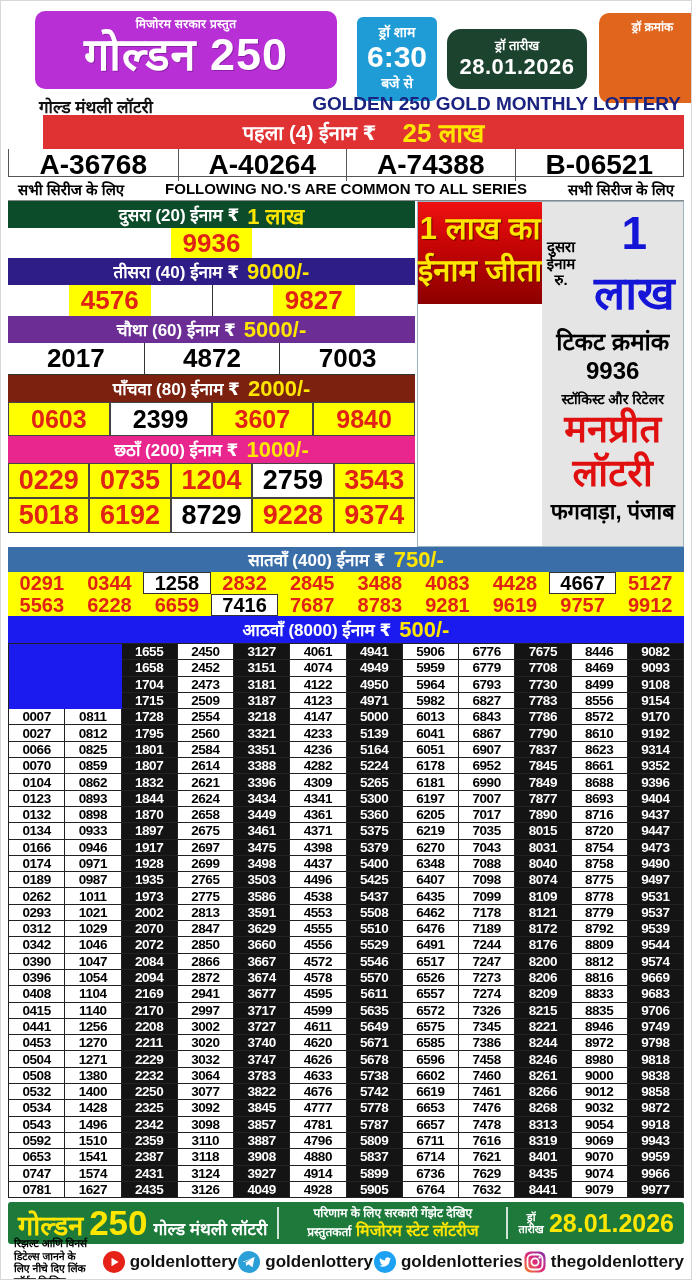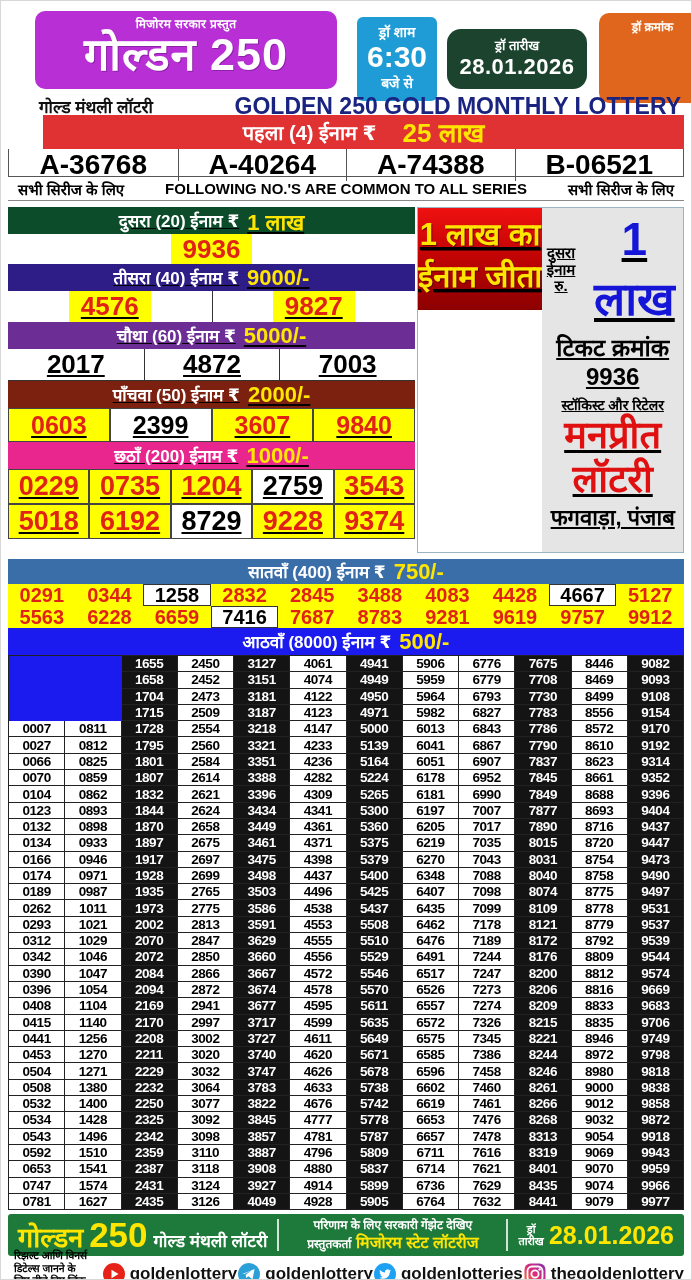--- a/index.html
+++ b/index.html
@@ -16,36 +16,36 @@
   .time-box { position:absolute; left:356px; top:16px; width:80px; height:84px; background:#1f9bd6; border-radius:6px; color:#fff; text-align:center; font-weight:bold; }
   .time-box .t1 { font-size:14px; padding-top:5px; }
   .time-box .t2 { font-size:30px; line-height:1.05; }
   .time-box .t3 { font-size:14px; }
   .date-box { position:absolute; left:446px; top:28px; width:140px; height:60px; background:#1c432e; border-radius:14px; color:#fff; text-align:center; font-weight:bold; }
   .date-box .d1 { font-size:13px; padding-top:7px; }
   .date-box .d2 { font-size:22px; letter-spacing:.5px; }
   .no-box { position:absolute; left:598px; top:12px; width:107px; height:90px; background:#e0661d; border-radius:10px; color:#fff; text-align:center; font-weight:bold; }
   .no-box .n1 { font-size:12px; padding-top:5px; }
   .no-box .n2 { font-size:46px; line-height:1.0; color:#ffe600; }
-  .eng-title { position:absolute; right:10px; top:92px; font-size:23px; font-weight:bold; color:#1a2380; }
+  .eng-title { position:absolute; right:10px; top:92px; font-size:19px; font-weight:bold; color:#1a2380; }
 
   
   .band { margin:0 7px; }
   .p1-bar { height:34px; background:#e03232; display:flex; align-items:center; justify-content:center; gap:26px;margin-left:42px; }
   .p1-bar .lbl { color:#fff; font-size:20px; font-weight:bold; }
   .p1-bar .amt { color:#ffe600; font-size:26px; font-weight:bold; }
   .p1-nums { display:grid; grid-template-columns:repeat(4,1fr); border:1px solid #555; border-top:none; height:28px; }
   .p1-nums .cell { border-left:1px solid #555; display:flex; align-items:center; justify-content:center; font-size:28px; font-weight:bold; color:#000; }
   .p1-nums .cell:first-child { border-left:none; }
   .note-row { height:24px; display:flex; align-items:center; justify-content:space-between; padding:0 10px; font-weight:bold; color:#000; border-bottom:1px solid #888; }
   .note-row .hn { font-size:15px; }
   .note-row .en { font-size:15px; }
 
   
-  .twocol { display:flex; margin:6px 7px; height:346px;text-decoration:underline; }
+  .twocol { display:flex; margin:0 7px; height:346px; }
   .prizes { width:407px; display:flex; flex-direction:column; }
   .sec-head { display:flex; align-items:center; justify-content:center; gap:8px; color:#fff; font-weight:bold; height:27px; }
   .sec-head .lbl { font-size:17px; }
   .sec-head .amt { font-size:22px; color:#ffe600; }
   .h-p2 { background:#0c4c2b; }
   .h-p3 { background:#2e1d86; }
   .h-p4 { background:#6c2e95; }
   .h-p5 { background:#7c2110; }
   .h-p6 { background:#e8268e; }
   .numtag { display:inline-block; background:#ffff00; color:#e02315; padding:0 12px; font-weight:bold; }
@@ -181,21 +181,21 @@
         <span class="lbl">चौथा (60) ईनाम ₹</span>
         <span class="amt">5000/-</span>
       </div>
       <div class="p4-row" id="p4row">
           <div class="cell">2017</div>
           <div class="cell">4872</div>
           <div class="cell">7003</div>
         </div>
 
       <div class="sec-head h-p5">
-        <span class="lbl">पाँचवा (50) ईनाम ₹</span>
+        <span class="lbl">पाँचवा (80) ईनाम ₹</span>
         <span class="amt">2000/-</span>
       </div>
       <div class="grid-cells p5-row" id="p5row">
           <div class="gc hl">0603</div>
           <div class="gc plain">2399</div>
           <div class="gc hl">3607</div>
           <div class="gc hl">9840</div>
         </div>
 
       <div class="sec-head h-p6">

